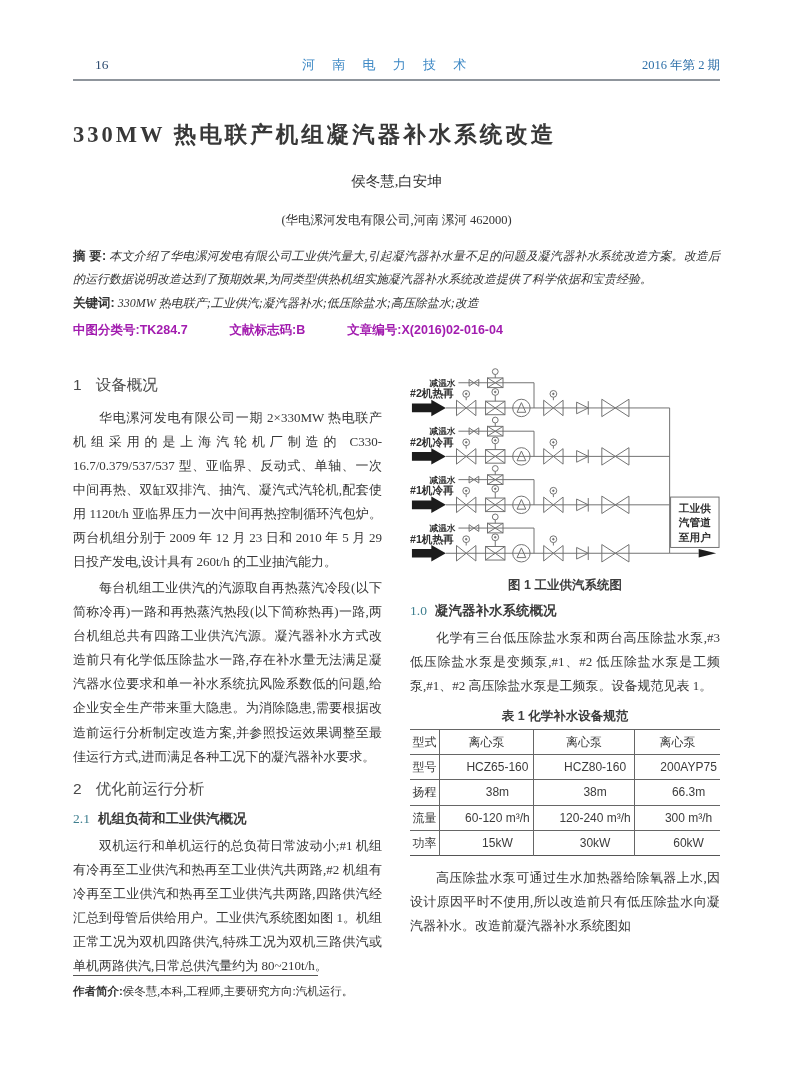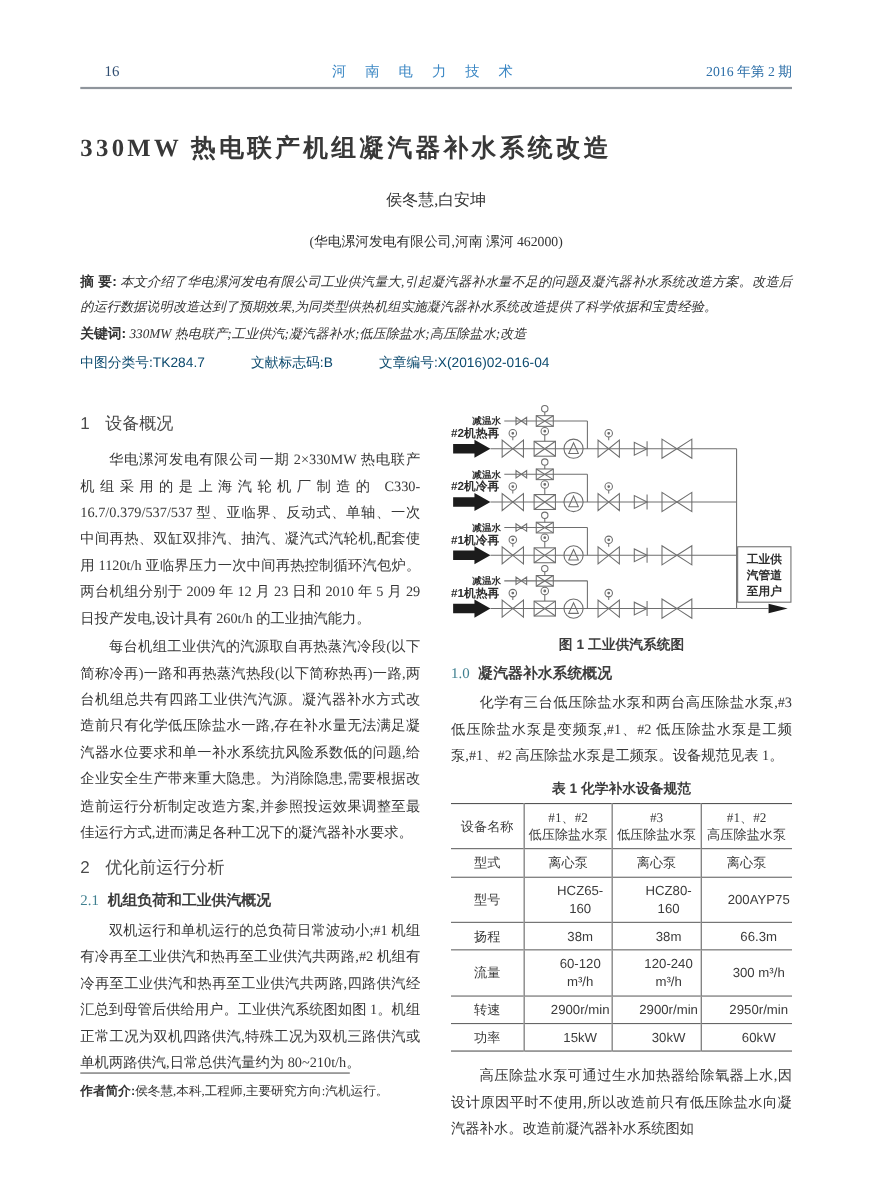--- a/index.html
+++ b/index.html
@@ -29,21 +29,21 @@
   }
   .authors{text-align:center;margin-top:22px;font-size:14.5px;color:#333;}
   .affil{text-align:center;margin-top:21px;font-size:12.5px;color:#333;}
   
   .abs{margin-top:16px;font-size:12px;line-height:1.85;text-align:justify;color:#333;}
   .abs .lbl{font-weight:bold;font-style:normal;font-family:"Liberation Sans",sans-serif;font-size:12.5px;}
   .abs .kai{font-style:italic;}
   .kw{margin-top:2px;font-size:12px;line-height:1.8;color:#333;}
   .kw .lbl{font-weight:bold;font-style:normal;font-family:"Liberation Sans",sans-serif;font-size:12.5px;}
   .kw .kai{font-style:italic;}
-  .meta{margin-top:7px;font-size:12.5px;font-weight:normal;color:#0c4a6e;
+  .meta{margin-top:7px;font-size:12.5px;font-weight:bold;color:#a21caf;
         font-family:"Liberation Sans",sans-serif;display:flex;gap:42px;}
   
   .cols{display:flex;gap:28px;margin-top:26px;}
   .col{width:310px;}
   h2.sec{font-size:15.5px;color:#4a4a4a;font-weight:normal;margin:10px 0 10px 0;
          font-family:"Liberation Sans",sans-serif;}
   h2.sec .num{margin-right:14px;}
   h3.sub{font-size:13.5px;color:#3d3d3d;font-weight:bold;margin:8px 0 6px 0;
          font-family:"Liberation Sans",sans-serif;}
   h3.sub .num{color:#3f7f8f;font-weight:normal;margin-right:8px;font-family:"Liberation Serif",serif;}
@@ -189,35 +189,20 @@
       </figure>
 
       <h3 class="sub">
         <span class="num">1.0</span><span>凝汽器补水系统概况</span>
       </h3>
       <p class="body">化学有三台低压除盐水泵和两台高压除盐水泵,#3 低压除盐水泵是变频泵,#1、#2 低压除盐水泵是工频泵,#1、#2 高压除盐水泵是工频泵。设备规范见表 1。</p>
 
       <div class="tcap">表 1  化学补水设备规范</div>
       <table class="spec">
         <tbody>
-            <tr>
-          <th style="width:62px">设备名称</th>
-          <th>
-            <span style="display:block">#1、#2</span>
-            <span style="display:block">低压除盐水泵</span>
-          </th>
-          <th>
-            <span style="display:block">#3</span>
-            <span style="display:block">低压除盐水泵</span>
-          </th>
-          <th>
-            <span style="display:block">#1、#2</span>
-            <span style="display:block">高压除盐水泵</span>
-          </th>
-        </tr>
         <tr>
           <td>型式</td>
           <td>离心泵</td>
           <td>离心泵</td>
           <td>离心泵</td>
         </tr>
         <tr>
           <td>型号</td>
           <td class="mono">HCZ65-160</td>
           <td class="mono">HCZ80-160</td>
@@ -227,26 +212,20 @@
           <td>扬程</td>
           <td class="mono">38m</td>
           <td class="mono">38m</td>
           <td class="mono">66.3m</td>
         </tr>
         <tr>
           <td>流量</td>
           <td class="mono">60-120 m³/h</td>
           <td class="mono">120-240 m³/h</td>
           <td class="mono">300 m³/h</td>
-        </tr>
-        <tr>
-          <td>转速</td>
-          <td class="mono">2900r/min</td>
-          <td class="mono">2900r/min</td>
-          <td class="mono">2950r/min</td>
         </tr>
         <tr>
           <td>功率</td>
           <td class="mono">15kW</td>
           <td class="mono">30kW</td>
           <td class="mono">60kW</td>
         </tr>
       </tbody>
         </table>
 

